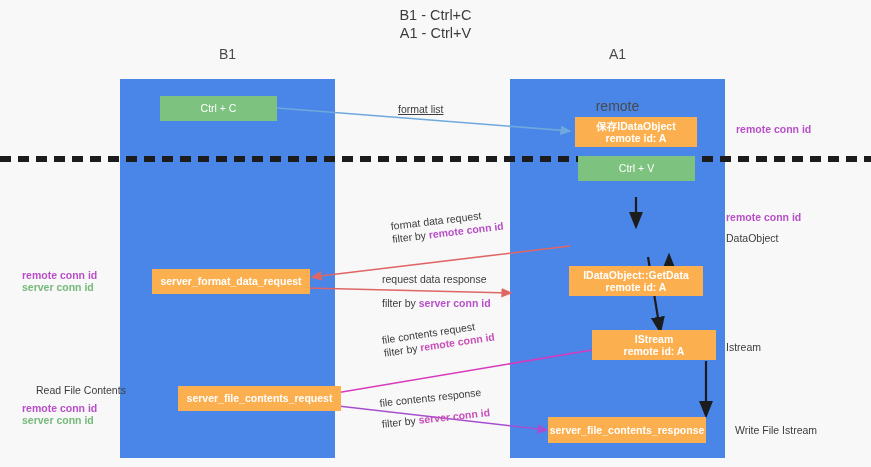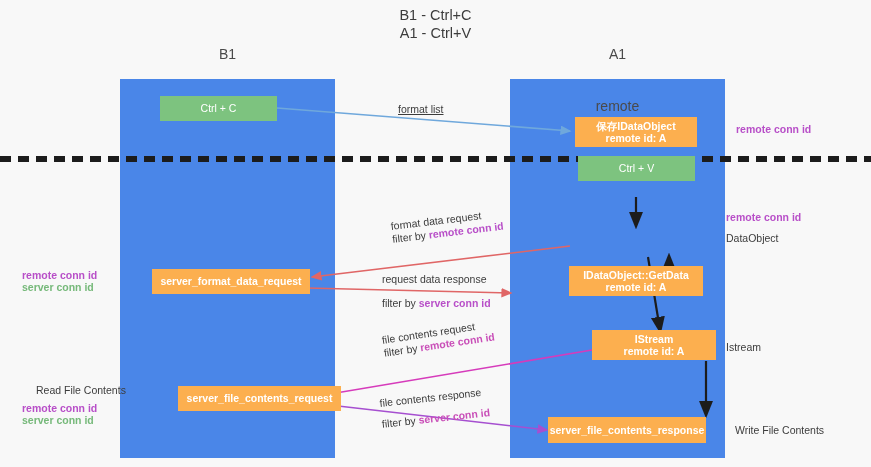--- a/index.html
+++ b/index.html
@@ -196,21 +196,21 @@
   </div>
 
   <div class="annot magenta" style="left:736px; top:123px;">remote conn id</div>
 
   <div class="annot magenta" style="left:726px; top:211px;">remote conn id</div>
 
   <div class="annot plain" style="left:726px; top:232px;">DataObject</div>
 
   <div class="annot plain" style="left:726px; top:341px;">Istream</div>
 
-  <div class="annot plain" style="left:735px; top:424px;">Write File Contents</div>
+  <div class="annot plain" style="left:735px; top:424px;">Write File Istream</div>
 
   <div class="annot magenta" style="left:22px; top:269px;">remote conn id</div>
   <div class="annot green-t" style="left:22px; top:281px;">server conn id</div>
 
   <div class="annot plain" style="left:24px; top:384px;margin-left:12px;">Read File Contents</div>
   <div class="annot magenta" style="left:22px; top:402px;">remote conn id</div>
   <div class="annot green-t" style="left:22px; top:414px;">server conn id</div>
 
   <div class="edge-label" style="left:398px; top:103px;text-decoration:underline;">
     <span>format list</span>

